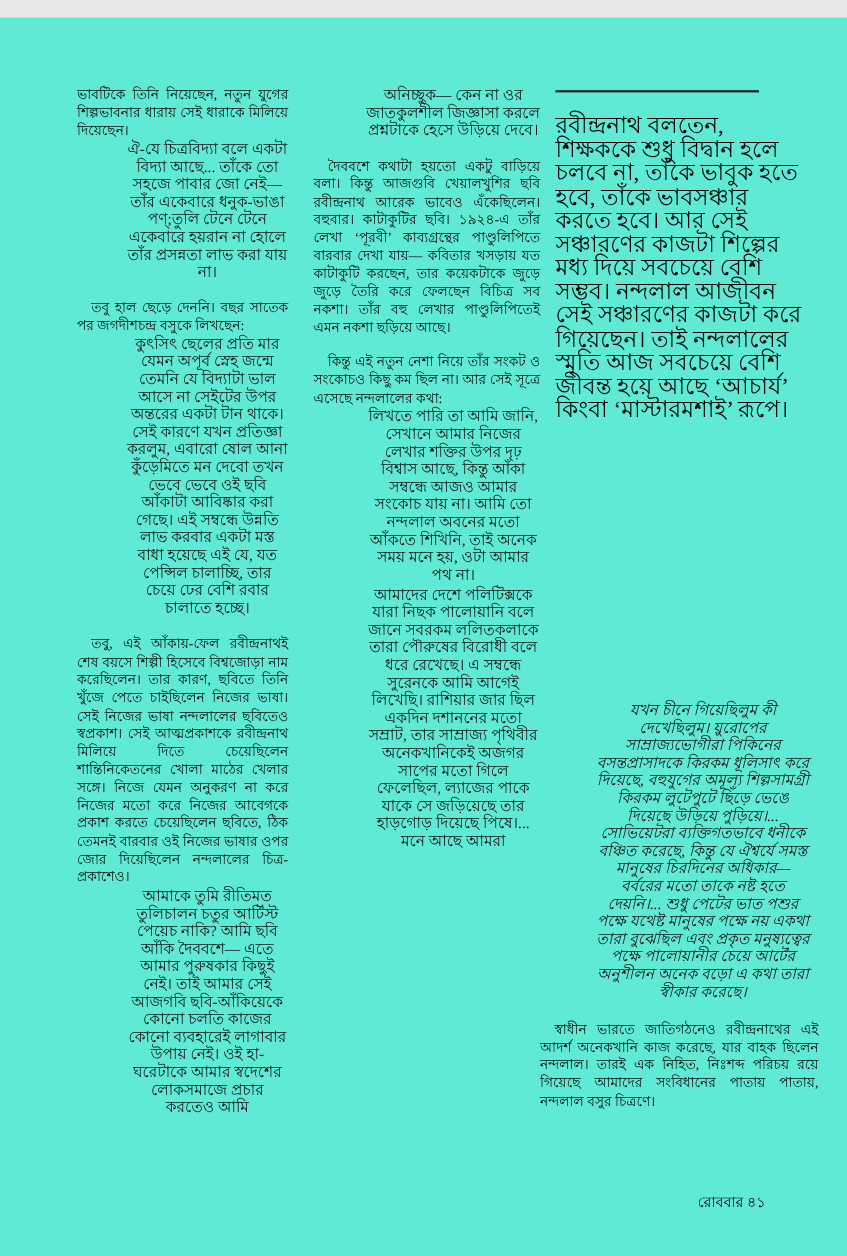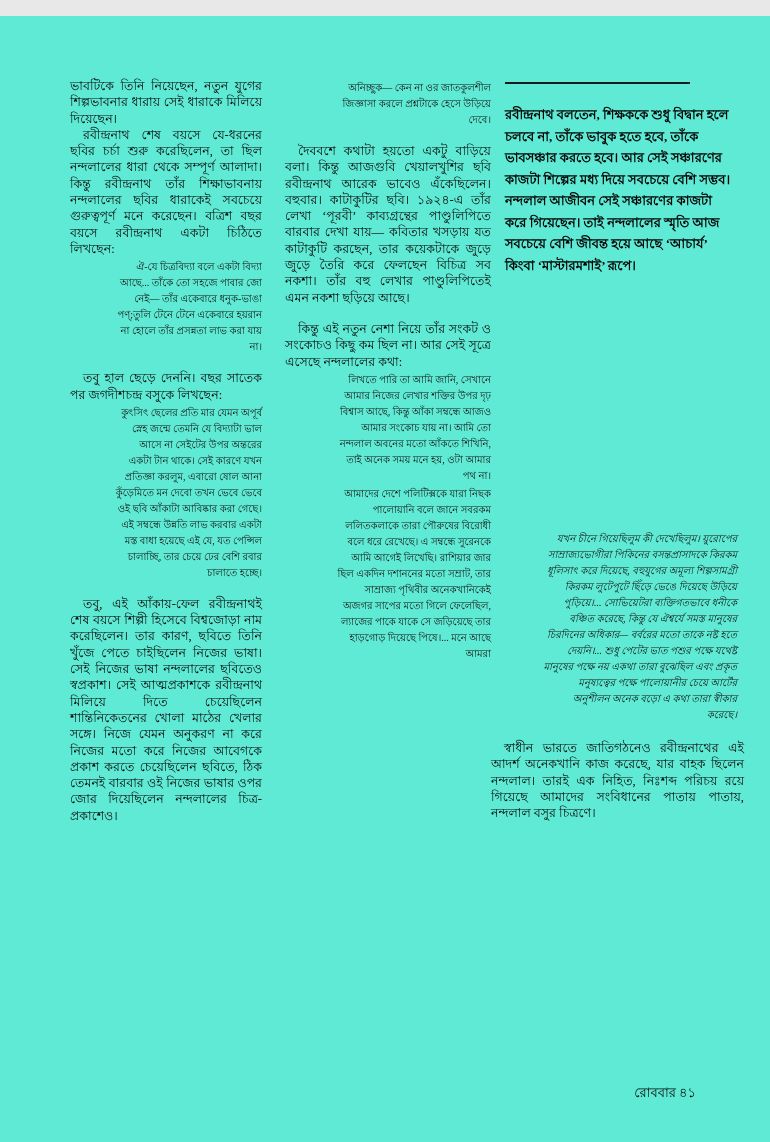--- a/index.html
+++ b/index.html
@@ -21,36 +21,36 @@
   .para {
     font-size: 12.5px;
     line-height: 16.3px;
     text-align: justify;
     margin: 0;
   }
   .para.indent { text-indent: 13px; }
   .gap-top { margin-top: 15px; }
 
   .quote {
-    font-size: 10px;
+    font-size: 14px;
     line-height: 16px;
     margin: 2px 0 2px 45px;
-    text-align: right;
+    text-align: center;
     color: #141414;
   }
 
   .rule {
     border: 0;
     border-top: 2px solid #1c1c1c;
     margin: 26px 54px 0 14px;
   }
   .pull-quote {
     margin: 20px 10px 0 14px;
-    font-weight: bold;
-    font-size: 13px;
+    font-weight: normal;
+    font-size: 21px;
     line-height: 21.5px;
     text-align: left;
     color: #050505;
   }
   .col-right .right-quote {
     margin-top: 255px;
     margin-left: 50px;
     width: 196px;
     font-style: italic;
   }
@@ -65,25 +65,25 @@
     color: #0b0b0b;
   }
 </style>
 </head>
 <body>
 
 <div class="page">
 
   <div class="col col-left">
     <p class="para">ভাবটিকে তিনি নিয়েছেন, নতুন যুগের শিল্পভাবনার ধারায় সেই ধারাকে মিলিয়ে দিয়েছেন।</p>
-    <p class="para indent">রবীন্দ্রনাথ শেষ বয়সে যে-ধরনের ছবির চর্চা শুরু করেছিলেন, তা ছিল নন্দলালের ধারা থেকে সম্পূর্ণ আলাদা। কিন্তু রবীন্দ্রনাথ তাঁর শিক্ষাভাবনায় নন্দলালের ছবির ধারাকেই সবচেয়ে গুরুত্বপূর্ণ মনে করেছেন। বত্রিশ বছর বয়সে রবীন্দ্রনাথ একটা চিঠিতে লিখছেন:</p>
     <div class="quote">ঐ-যে চিত্রবিদ্যা বলে একটা বিদ্যা আছে... তাঁকে তো সহজে পাবার জো নেই— তাঁর একেবারে ধনুক-ভাঙা পণ্‌;তুলি টেনে টেনে একেবারে হয়রান না হোলে তাঁর প্রসন্নতা লাভ করা যায় না।</div>
     <p class="para indent gap-top">তবু হাল ছেড়ে দেননি। বছর সাতেক পর জগদীশচন্দ্র বসুকে লিখছেন:</p>
     <div class="quote">কুৎসিৎ ছেলের প্রতি মার যেমন অপূর্ব স্নেহ জন্মে তেমনি যে বিদ্যাটা ভাল আসে না সেইটের উপর অন্তরের একটা টান থাকে। সেই কারণে যখন প্রতিজ্ঞা করলুম, এবারো ষোল আনা কুঁড়েমিতে মন দেবো তখন ভেবে ভেবে ওই ছবি আঁকাটা আবিষ্কার করা গেছে। এই সম্বন্ধে উন্নতি লাভ করবার একটা মস্ত বাধা হয়েছে এই যে, যত পেন্সিল চালাচ্ছি, তার চেয়ে ঢের বেশি রবার চালাতে হচ্ছে।</div>
     <p class="para indent gap-top">তবু, এই আঁকায়-ফেল রবীন্দ্রনাথই শেষ বয়সে শিল্পী হিসেবে বিশ্বজোড়া নাম করেছিলেন। তার কারণ, ছবিতে তিনি খুঁজে পেতে চাইছিলেন নিজের ভাষা। সেই নিজের ভাষা নন্দলালের ছবিতেও স্বপ্রকাশ। সেই আত্মপ্রকাশকে রবীন্দ্রনাথ মিলিয়ে দিতে চেয়েছিলেন শান্তিনিকেতনের খোলা মাঠের খেলার সঙ্গে। নিজে যেমন অনুকরণ না করে নিজের মতো করে নিজের আবেগকে প্রকাশ করতে চেয়েছিলেন ছবিতে, ঠিক তেমনই বারবার ওই নিজের ভাষার ওপর জোর দিয়েছিলেন নন্দলালের চিত্র-প্রকাশেও।</p>
+    <div class="quote">আমাকে তুমি রীতিমত তুলিচালন চতুর আর্টিস্ট পেয়েচ নাকি? আমি ছবি আঁকি দৈববশে— এতে আমার পুরুষকার কিছুই নেই। তাই আমার সেই আজগবি ছবি-আঁকিয়েকে কোনো চলতি কাজের কোনো ব্যবহারেই লাগাবার উপায় নেই। ওই হা-ঘরেটাকে আমার স্বদেশের লোকসমাজে প্রচার করতেও আমি</div>
   </div>
 
   <div class="col col-center">
     <div class="quote" style="margin-left:48px;">অনিচ্ছুক— কেন না ওর জাতকুলশীল জিজ্ঞাসা করলে প্রশ্নটাকে হেসে উড়িয়ে দেবে।</div>
     <p class="para indent gap-top">দৈববশে কথাটা হয়তো একটু বাড়িয়ে বলা। কিন্তু আজগুবি খেয়ালখুশির ছবি রবীন্দ্রনাথ আরেক ভাবেও এঁকেছিলেন। বহুবার। কাটাকুটির ছবি। ১৯২৪-এ তাঁর লেখা ‘পূরবী’ কাব্যগ্রন্থের পাণ্ডুলিপিতে বারবার দেখা যায়— কবিতার খসড়ায় যত কাটাকুটি করছেন, তার কয়েকটাকে জুড়ে জুড়ে তৈরি করে ফেলছেন বিচিত্র সব নকশা। তাঁর বহু লেখার পাণ্ডুলিপিতেই এমন নকশা ছড়িয়ে আছে।</p>
     <p class="para indent gap-top">কিন্তু এই নতুন নেশা নিয়ে তাঁর সংকট ও সংকোচও কিছু কম ছিল না। আর সেই সূত্রে এসেছে নন্দলালের কথা:</p>
     <div class="quote" style="margin-left:48px;">লিখতে পারি তা আমি জানি, সেখানে আমার নিজের লেখার শক্তির উপর দৃঢ় বিশ্বাস আছে, কিন্তু আঁকা সম্বন্ধে আজও আমার সংকোচ যায় না। আমি তো নন্দলাল অবনের মতো আঁকতে শিখিনি, তাই অনেক সময় মনে হয়, ওটা আমার পথ না।</div>
     <div class="quote" style="margin-left:48px;">আমাদের দেশে পলিটিক্সকে যারা নিছক পালোয়ানি বলে জানে সবরকম ললিতকলাকে তারা পৌরুষের বিরোধী বলে ধরে রেখেছে। এ সম্বন্ধে সুরেনকে আমি আগেই লিখেছি। রাশিয়ার জার ছিল একদিন দশাননের মতো সম্রাট, তার সাম্রাজ্য পৃথিবীর অনেকখানিকেই অজগর সাপের মতো গিলে ফেলেছিল, ল্যাজের পাকে যাকে সে জড়িয়েছে তার হাড়গোড় দিয়েছে পিষে।... মনে আছে আমরা</div>
   </div>
 

